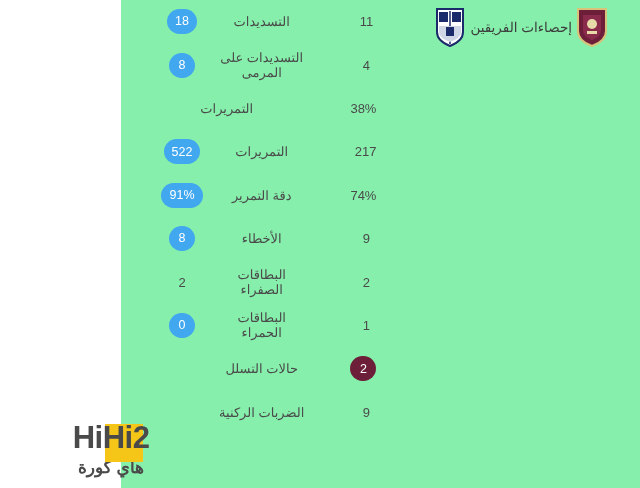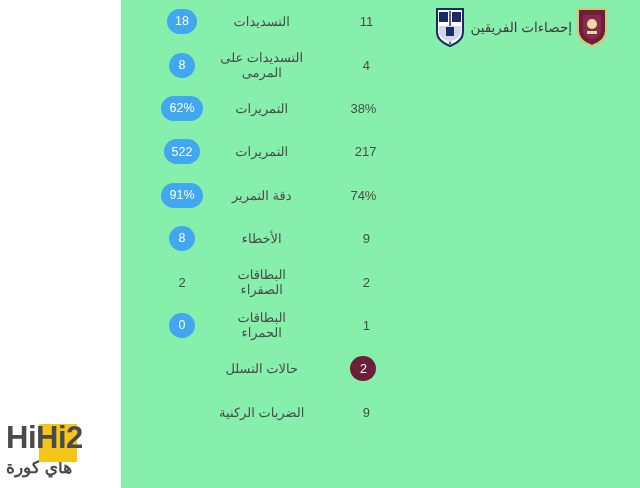--- a/index.html
+++ b/index.html
@@ -103,24 +103,24 @@
     height: 25px;
     font-size: 12.5px;
     box-sizing: border-box;
   }
   .value.pill.blue  { background: #41a7ef; }
   .value.pill.maroon{ background: #6d1f3a; }
 
   
   .watermark {
     position: absolute;
-    left: 6px;
+    left: 16px;
     bottom: 10px;
     width: 190px;
-    text-align: left;
+    text-align: center;
     pointer-events: none;
   }
   .wm-main {
     display: inline-block;
     font-size: 31px;
     font-weight: bold;
     color: #4a4a4a;
     letter-spacing: -0.5px;
     line-height: 1;
     position: relative;
@@ -199,23 +199,20 @@
       <div class="side away">
         <span class="value pill blue">8</span>
       </div>
     </div>
 
     <div class="stat-row">
       <div class="side home">
         <span class="value">38%</span>
       </div>
       <div class="label">التمريرات</div>
-      <div class="side away">
-        <span class="value pill blue">62%</span>
-      </div>
     </div>
 
     <div class="stat-row">
       <div class="side home">
         <span class="value">217</span>
       </div>
       <div class="label">التمريرات</div>
       <div class="side away">
         <span class="value pill blue">522</span>
       </div>

